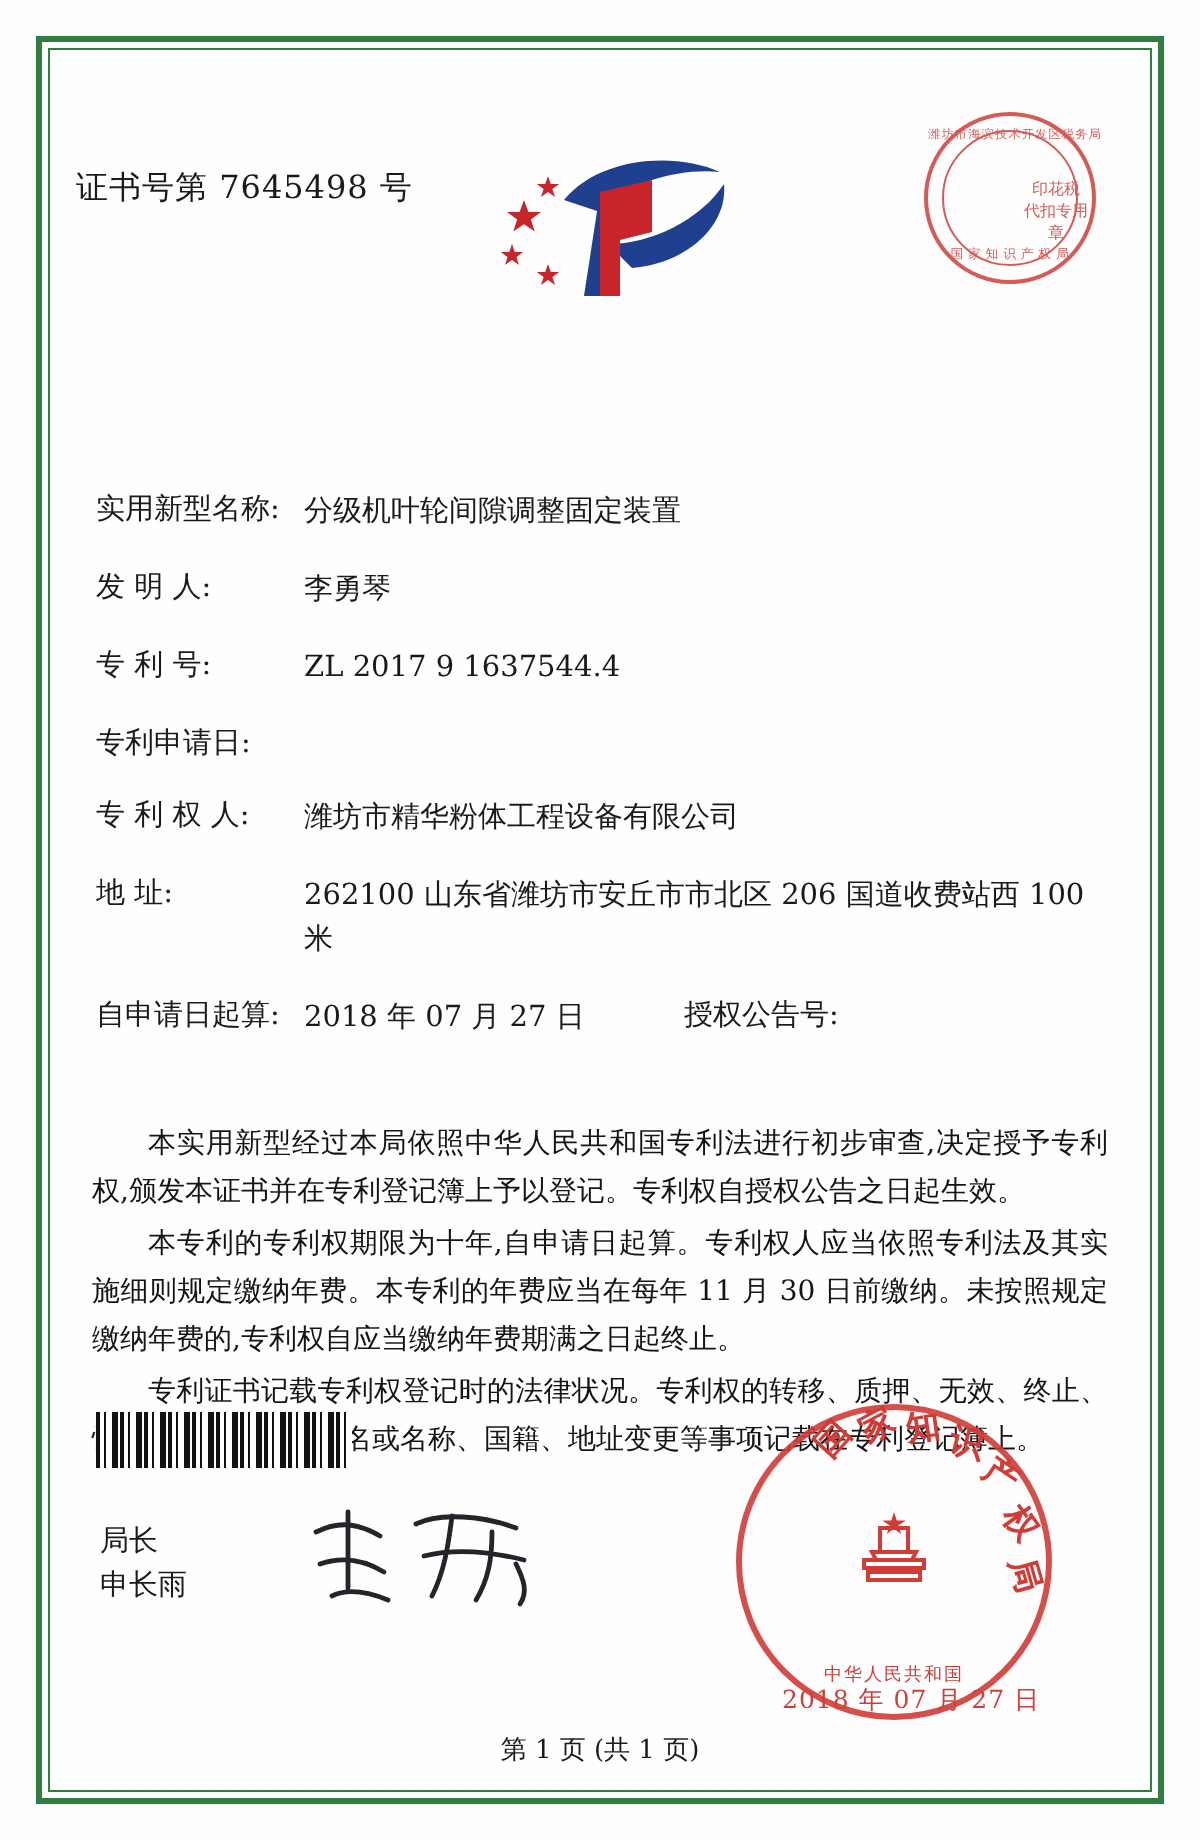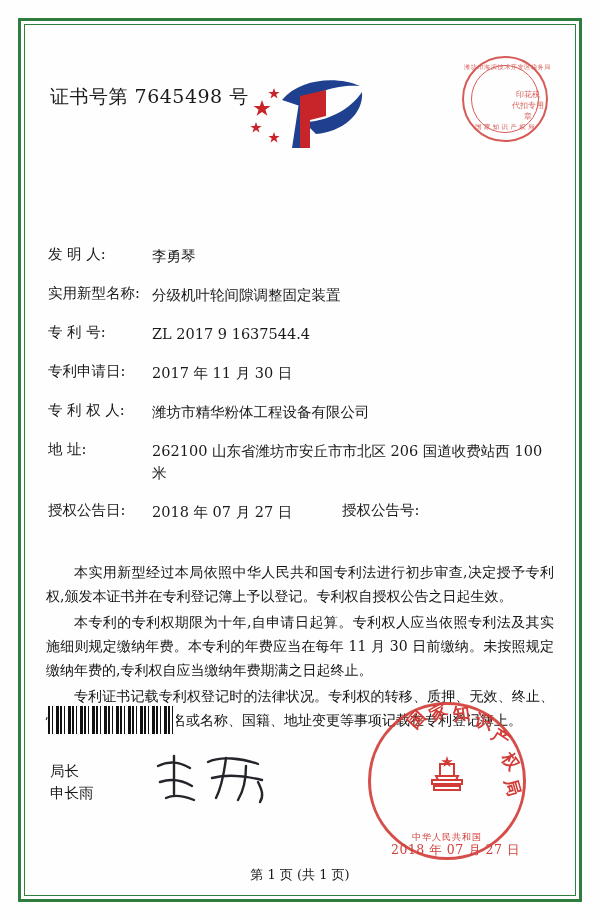--- a/index.html
+++ b/index.html
@@ -45,25 +45,24 @@
     top: 30px;
     right: 30px;
     bottom: 30px;
   }
 
   
   .cert-no {
     position: absolute;
     left: 8px;
     top: 54px;
-    font-size: 19px;
+    font-size: 16px;
     color: #1a1a1a;
     letter-spacing: 0.5px;
     font-family: "DejaVu Serif", "Liberation Serif", serif;
-    margin-left: 12px;
   }
 
   
   .top-seal {
     position: absolute;
     right: 22px;
     top: 26px;
     width: 86px;
     height: 86px;
     border-radius: 50%;
@@ -315,45 +314,44 @@
         <polygon points="32,30 34.2,36 40.5,36 35.4,39.8 37.4,45.8 32,42.1 26.6,45.8 28.6,39.8 23.5,36 29.8,36" fill="#c8252a"></polygon>
         <polygon points="44,18 45.4,22 49.6,22 46.2,24.5 47.5,28.5 44,26 40.5,28.5 41.8,24.5 38.4,22 42.6,22" fill="#c8252a"></polygon>
         <polygon points="26,52 27.4,56 31.6,56 28.2,58.5 29.5,62.5 26,60 22.5,62.5 23.8,58.5 20.4,56 24.6,56" fill="#c8252a"></polygon>
         <polygon points="44,62 45.4,66 49.6,66 46.2,68.5 47.5,72.5 44,70 40.5,72.5 41.8,68.5 38.4,66 42.6,66" fill="#c8252a"></polygon>
       </svg>
     </div>
 
 
     <div class="fields">
       <div class="row">
+        <div class="label">实用新型名称:</div>
+        <div class="value">分级机叶轮间隙调整固定装置</div>
+      </div>
+      <div class="row">
         <div class="label">发 明 人:</div>
         <div class="value">李勇琴</div>
       </div>
       <div class="row">
-        <div class="label">实用新型名称:</div>
-        <div class="value">分级机叶轮间隙调整固定装置</div>
-      </div>
-      <div class="row">
         <div class="label">专 利 号:</div>
         <div class="value">ZL 2017 9 1637544.4</div>
       </div>
       <div class="row">
         <div class="label">专利申请日:</div>
-        <div class="value">2017 年 11 月 30 日</div>
       </div>
       <div class="row">
         <div class="label">专 利 权 人:</div>
         <div class="value">潍坊市精华粉体工程设备有限公司</div>
       </div>
       <div class="row">
         <div class="label">地 址:</div>
         <div class="value">262100 山东省潍坊市安丘市市北区 206 国道收费站西 100 米</div>
       </div>
       <div class="row two-col">
-        <div class="label">授权公告日:</div>
+        <div class="label">自申请日起算:</div>
         <div class="value">2018 年 07 月 27 日</div>
         <div class="label2">授权公告号:</div>
       </div>
     </div>
 
     <div class="paras">
       <p>本实用新型经过本局依照中华人民共和国专利法进行初步审查,决定授予专利权,颁发本证书并在专利登记簿上予以登记。专利权自授权公告之日起生效。</p>
       <p>本专利的专利权期限为十年,自申请日起算。专利权人应当依照专利法及其实施细则规定缴纳年费。本专利的年费应当在每年 11 月 30 日前缴纳。未按照规定缴纳年费的,专利权自应当缴纳年费期满之日起终止。</p>
       <p>专利证书记载专利权登记时的法律状况。专利权的转移、质押、无效、终止、恢复和专利权人的姓名或名称、国籍、地址变更等事项记载在专利登记簿上。</p>
     </div>

